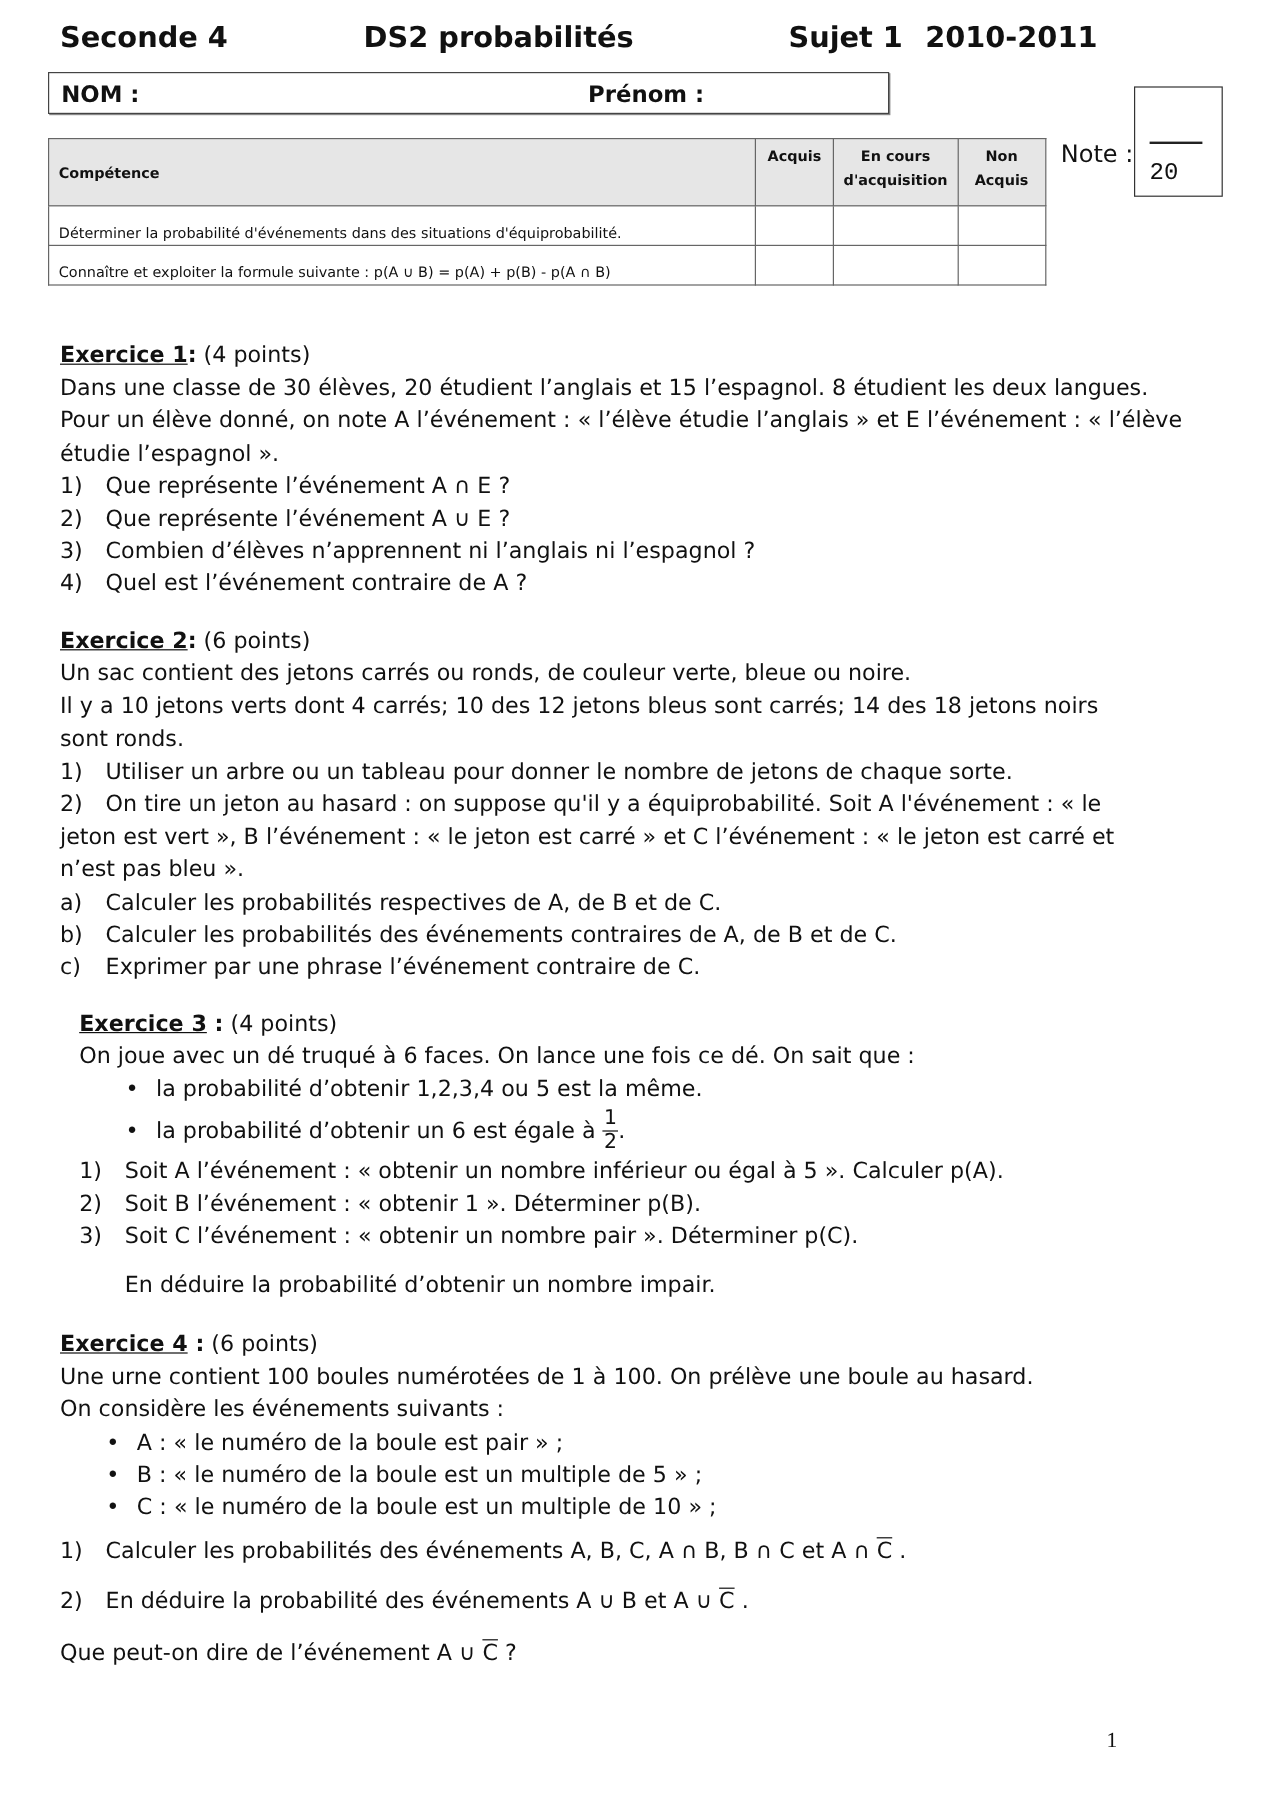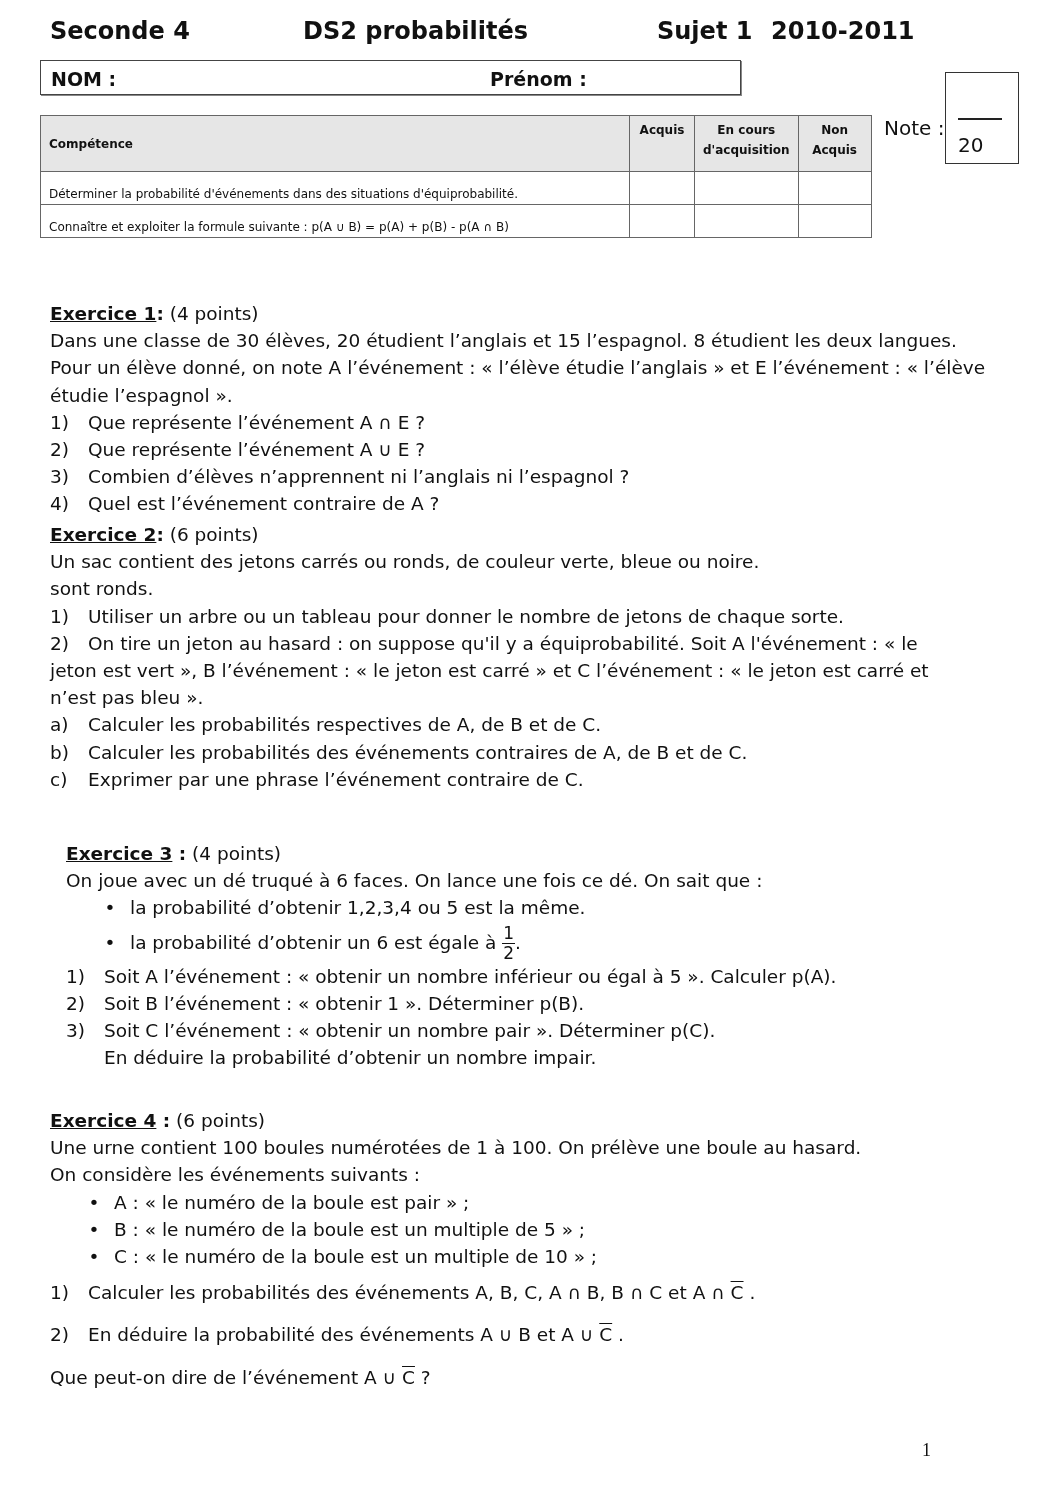--- a/index.html
+++ b/index.html
@@ -3,38 +3,38 @@
 <meta charset="utf-8">
 <style>
   html, body { margin: 0; padding: 0; background: #ffffff; }
   body { width: 1058px; height: 1497px; position: relative; overflow: hidden;
          font-family: "DejaVu Sans", sans-serif; color: #111; }
   .abs { position: absolute; }
   .title { font-weight: bold; font-size: 24px; top: 17px; white-space: nowrap; }
   .namebox { left: 40px; top: 60px; width: 699px; height: 33px; border: 1.5px solid #444;
              box-shadow: 1px 1px 0 #888; }
   .namebox span { position: absolute; top: 7px; font-weight: bold; font-size: 19px; }
-  .notebox { left: 945px; top: 72px; width: 72px; height: 90px; border: 1.5px solid #333; }
+  .notebox { left: 945px; top: 72px; width: 72px; height: 90px; border: 1.5px solid #333; font-family: Liberation Mono, monospace; }
   .note-label { left: 884px; top: 116px; font-size: 20px; }
   .frac-line { position: absolute; left: 12px; top: 45px; width: 44px; border-top: 2px solid #222; }
   .frac-den { position: absolute; left: 12px; top: 60px; font-size: 20px; }
   table.comp { position: absolute; left: 40px; top: 115px; border-collapse: collapse;
                font-size: 12px; }
   table.comp td, table.comp th { border: 1.5px solid #666; padding: 0 8px; }
   table.comp th { background: #e6e6e6; height: 51px; font-weight: bold; text-align: center;
                   line-height: 20px; }
   table.comp th.first { text-align: left; vertical-align: middle; }
   table.comp td { height: 29px; vertical-align: bottom; padding-bottom: 3px; }
   .c1 { width: 572px; } .c2 { width: 48px; } .c3 { width: 84px; } .c4 { width: 56px; margin-top: 28px; }
   .text { font-size: 18.5px; line-height: 27.2px; white-space: nowrap; }
   .ex-head .lbl { font-weight: bold; text-decoration: underline; }
   .ex-head .colon { font-weight: bold; }
   .num { display: inline-block; width: 38px; }
   .bullet { display: inline-block; width: 64px; text-align: center; padding-left: 24px; box-sizing: border-box;}
-  .indent { padding-left: 38px; }
+  .indent { padding-left: 38px; margin-top: 14px; }
   .over { text-decoration: overline; }
   .frac { display: inline-block; vertical-align: middle; text-align: center; font-size: 17px; line-height: 19px; }
   .frac .n { display: block; border-bottom: 1.5px solid #111; padding: 0 1px; }
   .frac .d { display: block; }
   .pagenum { left: 922px; top: 1440px; font-family: "Liberation Serif", serif; font-size: 18px; }
 </style>
 </head>
 <body>
 
 <div class="abs title" style="left:50px;">Seconde 4</div>
@@ -75,40 +75,41 @@
   </tr>
   <tr>
     <td>Connaître et exploiter la formule suivante : p(A ∪ B) = p(A) + p(B) - p(A ∩ B)</td>
     <td></td>
     <td></td>
     <td></td>
   </tr>
 </tbody>
   </table>
 
-<div class="abs text" style="left:50px; top:283px;margin-top:17px;">
+<div class="abs text" style="left:50px; top:283px;">
   <div class="ex-head">
     <span class="lbl">Exercice 1</span><span class="colon">:</span>
     <span>(4 points)</span>
   </div>
   <div>Dans une classe de 30 élèves, 20 étudient l’anglais et 15 l’espagnol. 8 étudient les deux langues.</div>
   <div>Pour un élève donné, on note A l’événement : « l’élève étudie l’anglais » et E l’événement : « l’élève</div>
   <div>étudie l’espagnol ».</div>
   <div><span class="num">1)</span><span>Que représente l’événement A ∩ E ?</span></div>
   <div><span class="num">2)</span><span>Que représente l’événement A ∪ E ?</span></div>
   <div><span class="num">3)</span><span>Combien d’élèves n’apprennent ni l’anglais ni l’espagnol ?</span></div>
   <div><span class="num">4)</span><span>Quel est l’événement contraire de A ?</span></div>
 </div>
 
 <div class="abs text" style="left:50px; top:521px;">
   <div class="ex-head">
     <span class="lbl">Exercice 2</span><span class="colon">:</span>
     <span>(6 points)</span>
   </div>
   <div>Un sac contient des jetons carrés ou ronds, de couleur verte, bleue ou noire.</div>
+  <div>Il y a 10 jetons verts dont 4 carrés; 10 des 12 jetons bleus sont carrés; 14 des 18 jetons noirs</div>
   <div>sont ronds.</div>
   <div><span class="num">1)</span><span>Utiliser un arbre ou un tableau pour donner le nombre de jetons de chaque sorte.</span></div>
   <div><span class="num">2)</span><span>On tire un jeton au hasard : on suppose qu'il y a équiprobabilité. Soit A l'événement : «  le</span></div>
   <div>jeton est vert », B l’événement : « le jeton est carré » et C l’événement : « le jeton est carré et</div>
   <div>n’est pas bleu ».</div>
   <div><span class="num">a)</span><span>Calculer les probabilités respectives de A, de B et de C.</span></div>
   <div><span class="num">b)</span><span>Calculer les probabilités des événements contraires de A, de B et de C.</span></div>
   <div><span class="num">c)</span><span>Exprimer par une phrase l’événement contraire de C.</span></div>
 </div>
 

